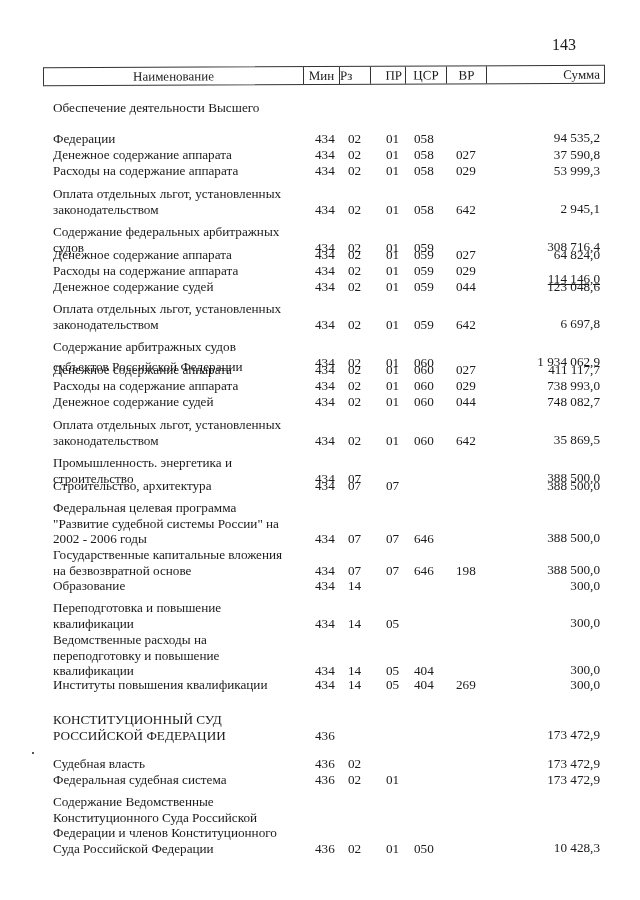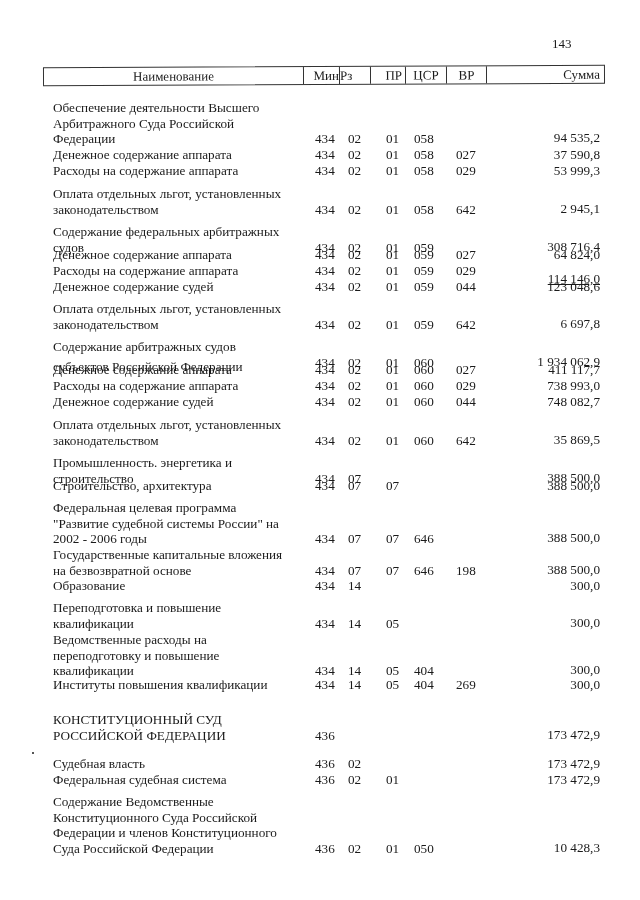--- a/index.html
+++ b/index.html
@@ -1,25 +1,25 @@
 <!DOCTYPE html>
 <html><head>
 <meta charset="utf-8">
 <style>
   html, body { margin: 0; padding: 0; background: #ffffff; }
   body { width: 640px; height: 900px; position: relative; overflow: hidden;
          font-family: "Liberation Serif", "DejaVu Serif", serif; color: #1a1a1a; }
-  .page-number { position: absolute; left: 552px; top: 36px; font-size: 13px; }
+  .page-number { position: absolute; left: 552px; top: 36px; font-size: 16px; }
   .header-table { position: absolute; left: 43px; top: 66px; width: 562px; height: 19px;
                   border: 1px solid #333; border-top-width: 1px; box-sizing: border-box;
                   display: flex; font-size: 13px; line-height: 17px; transform: rotate(-0.25deg); }
   .header-table .hc { border-left: 1px solid #333; box-sizing: border-box; white-space: nowrap; }
   .header-table .hc:first-child { border-left: none; }
   .hc-name { width: 259px; text-align: center; }
-  .hc-min { width: 36px; text-align: right; }
+  .hc-min { width: 36px; text-align: center; }
   .hc-rz { width: 31px; text-align: left; }
   .hc-pr { width: 35px; text-align: right; padding-right: 3px; }
   .hc-csr { width: 41px; text-align: center; }
   .hc-vr { width: 40px; text-align: center; }
   .hc-sum { flex: 1; text-align: right; padding-right: 4px; }
 
   .rows { position: absolute; left: 0; top: 0; width: 640px; }
   .row { position: absolute; left: 0; width: 640px; font-size: 13.2px; line-height: 15.6px; }
   .row .name { position: absolute; left: 53px; width: 250px; white-space: nowrap; }
   .row .min { position: absolute; left: 315px; }
@@ -41,21 +41,20 @@
   <div class="hc hc-rz">Рз</div>
   <div class="hc hc-pr">ПР</div>
   <div class="hc hc-csr">ЦСР</div>
   <div class="hc hc-vr">ВР</div>
   <div class="hc hc-sum">Сумма</div>
 </div>
 
 <div class="rows" id="rows">
     <div class="row" style="top: 100px; height: 46.8px;">
       <div class="name" style="top: 0px;">Обеспечение деятельности Высшего</div>
-      <div class="name" style="top: 15.6px;">Арбитражного Суда Российской</div>
       <div class="name" style="top: 31.2px;">Федерации</div>
       <div class="min" style="top: 31.2px;">434</div>
       <div class="rz" style="top: 31.2px;">02</div>
       <div class="pr" style="top: 31.2px;">01</div>
       <div class="csr" style="top: 31.2px;">058</div>
       <div class="vr" style="top: 31.2px;"></div>
       <div class="sum" style="top: 30.2px;">94 535,2</div>
     </div>
     <div class="row" style="top: 147px; height: 15.6px;">
       <div class="name" style="top: 0px;">Денежное содержание аппарата</div>

